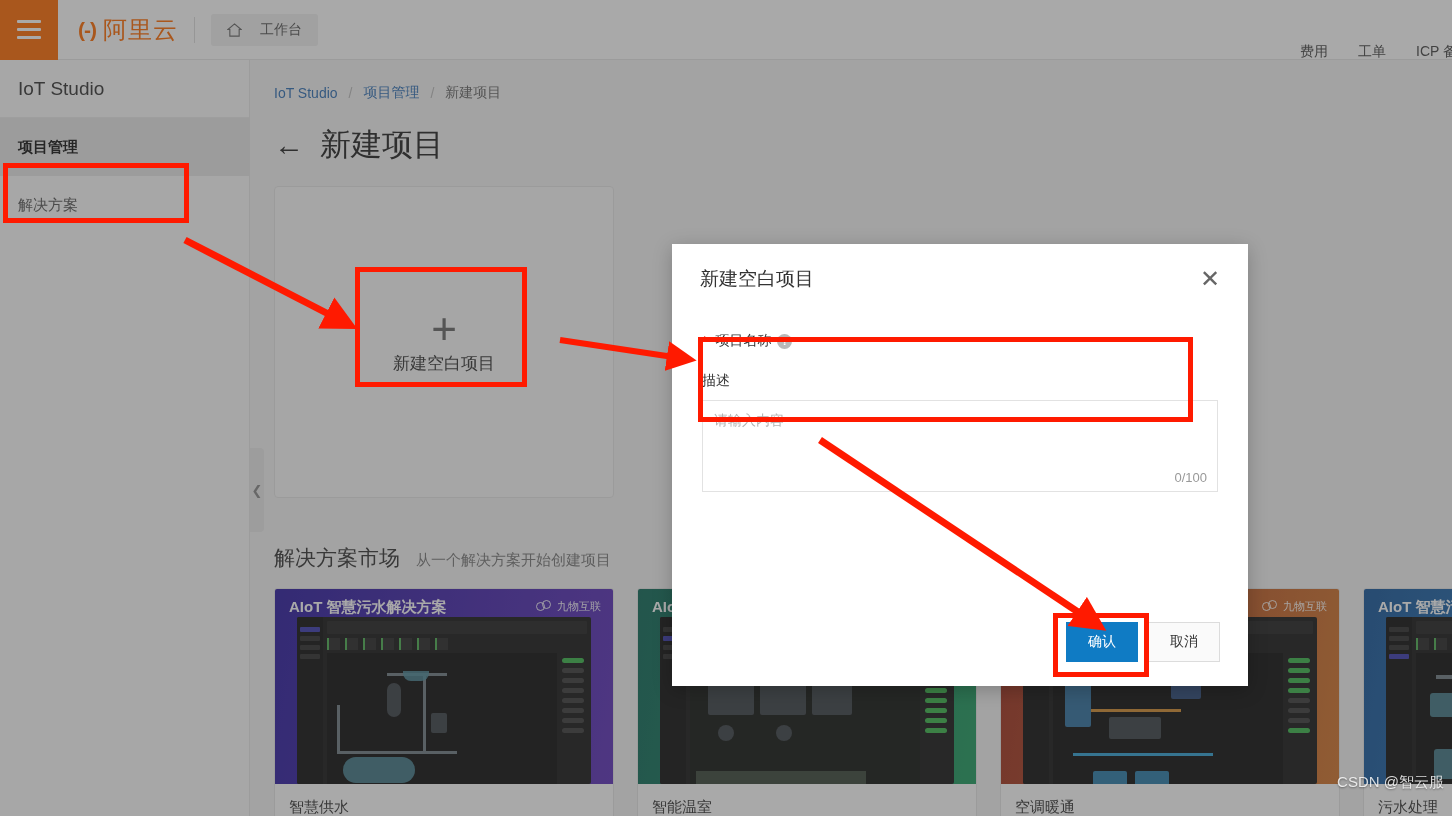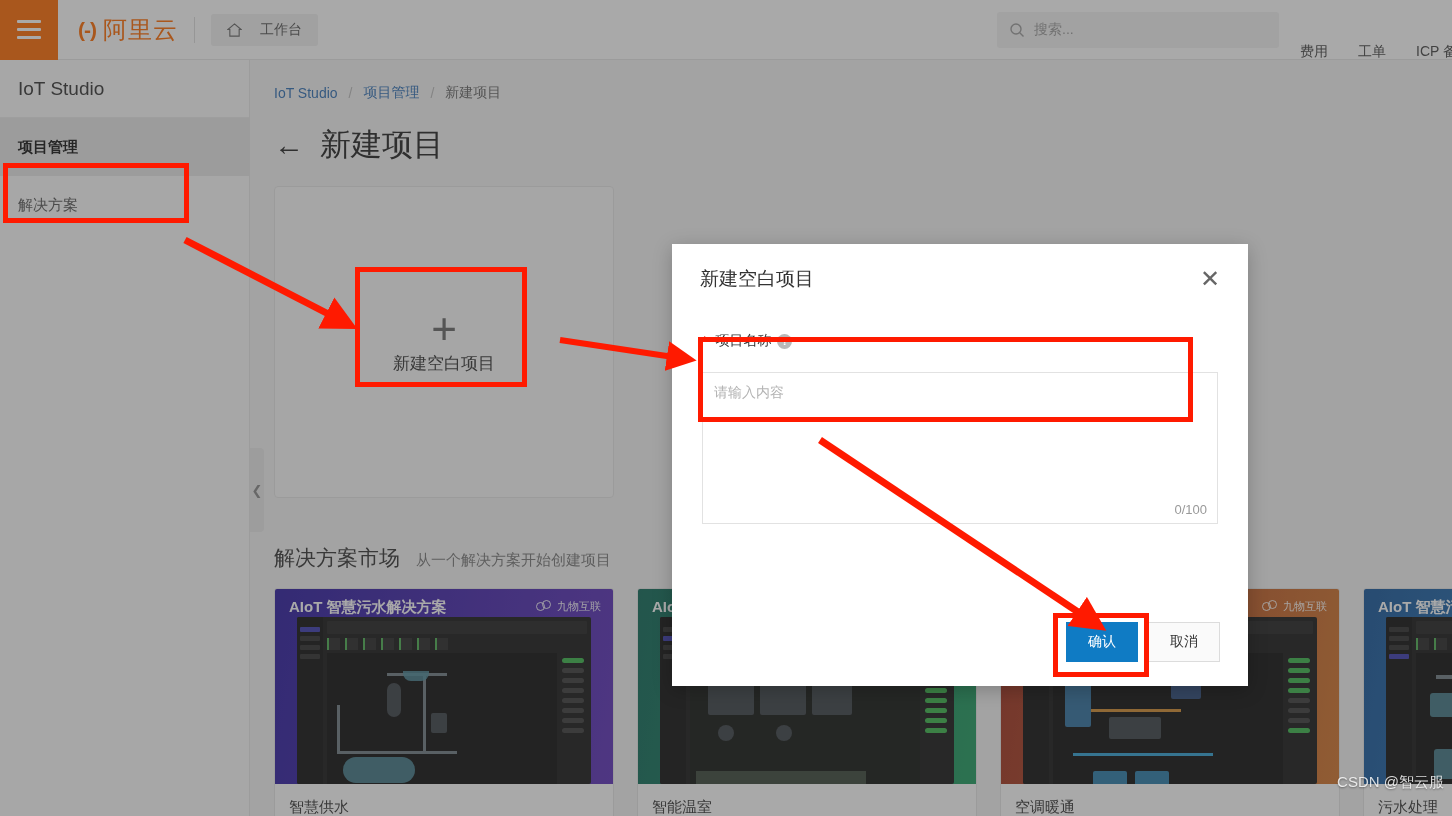--- a/index.html
+++ b/index.html
@@ -232,21 +232,21 @@
     cursor: pointer;
   }
   .text-input {
     margin-top: 10px; width: 516px; height: 40px;
     border: 1px solid #d9d9d9; background: #fff;
     display: flex; align-items: center; padding: 0 11px;
     font-size: 14px; color: #333; cursor: text;
   }
   .field2 { margin-top: 22px; }
   .textarea {
-    margin-top: 10px; width: 516px; height: 152px;
+    margin-top: 10px; width: 516px; height: 92px;
     border: 1px solid #e2e2e2; background: #fff; position: relative;
     padding: 11px; font-size: 14px; color: #b3b3b3; cursor: text;
   }
   .counter {
     position: absolute; right: 10px; bottom: 6px;
     font-size: 13px; color: #999;
   }
   .modal-foot {
     position: absolute; right: 28px; bottom: 24px;
     display: flex; align-items: center; gap: 0;
@@ -286,27 +286,20 @@
         <span class="cn">阿里云</span>
       </div>
       <div class="hdr-divider"></div>
       <div class="workbench">
         <svg width="15" height="14" viewBox="0 0 16 15">
           <path d="M8 1 L15 7 L13 7 L13 14 L3 14 L3 7 L1 7 Z" fill="none" stroke="#666" stroke-width="1.2"></path>
         </svg>
         <span>工作台</span>
       </div>
 
-      <div class="searchbox">
-        <svg width="16" height="16" viewBox="0 0 16 16">
-          <circle cx="7" cy="7" r="5" fill="none" stroke="#9b9b9b" stroke-width="1.4"></circle>
-          <line x1="10.8" y1="10.8" x2="14.5" y2="14.5" stroke="#9b9b9b" stroke-width="1.4"></line>
-        </svg>
-        <span class="ph">搜索...</span>
-      </div>
 
       <div class="hdr-links">
         <span>费用</span>
         <span>工单</span>
         <span>ICP 备</span>
       </div>
     </div>
 
     <div class="sidebar">
       <div class="sb-title">IoT Studio</div>
@@ -557,20 +550,23 @@
     </div>
 
     <div class="modal-body">
       <div class="field-label">
         <span class="req">*</span>
         <span>项目名称</span>
         <span class="help-icon">?</span>
       </div>
 
       <div class="field2">
+        <div class="field-label">
+          <span>描述</span>
+        </div>
         <div class="textarea">
           <span>请输入内容</span>
           <span class="counter">0/100</span>
         </div>
       </div>
     </div>
 
     <div class="modal-foot">
       <div class="btn btn-primary">确认</div>
       <div class="btn btn-default">取消</div>

